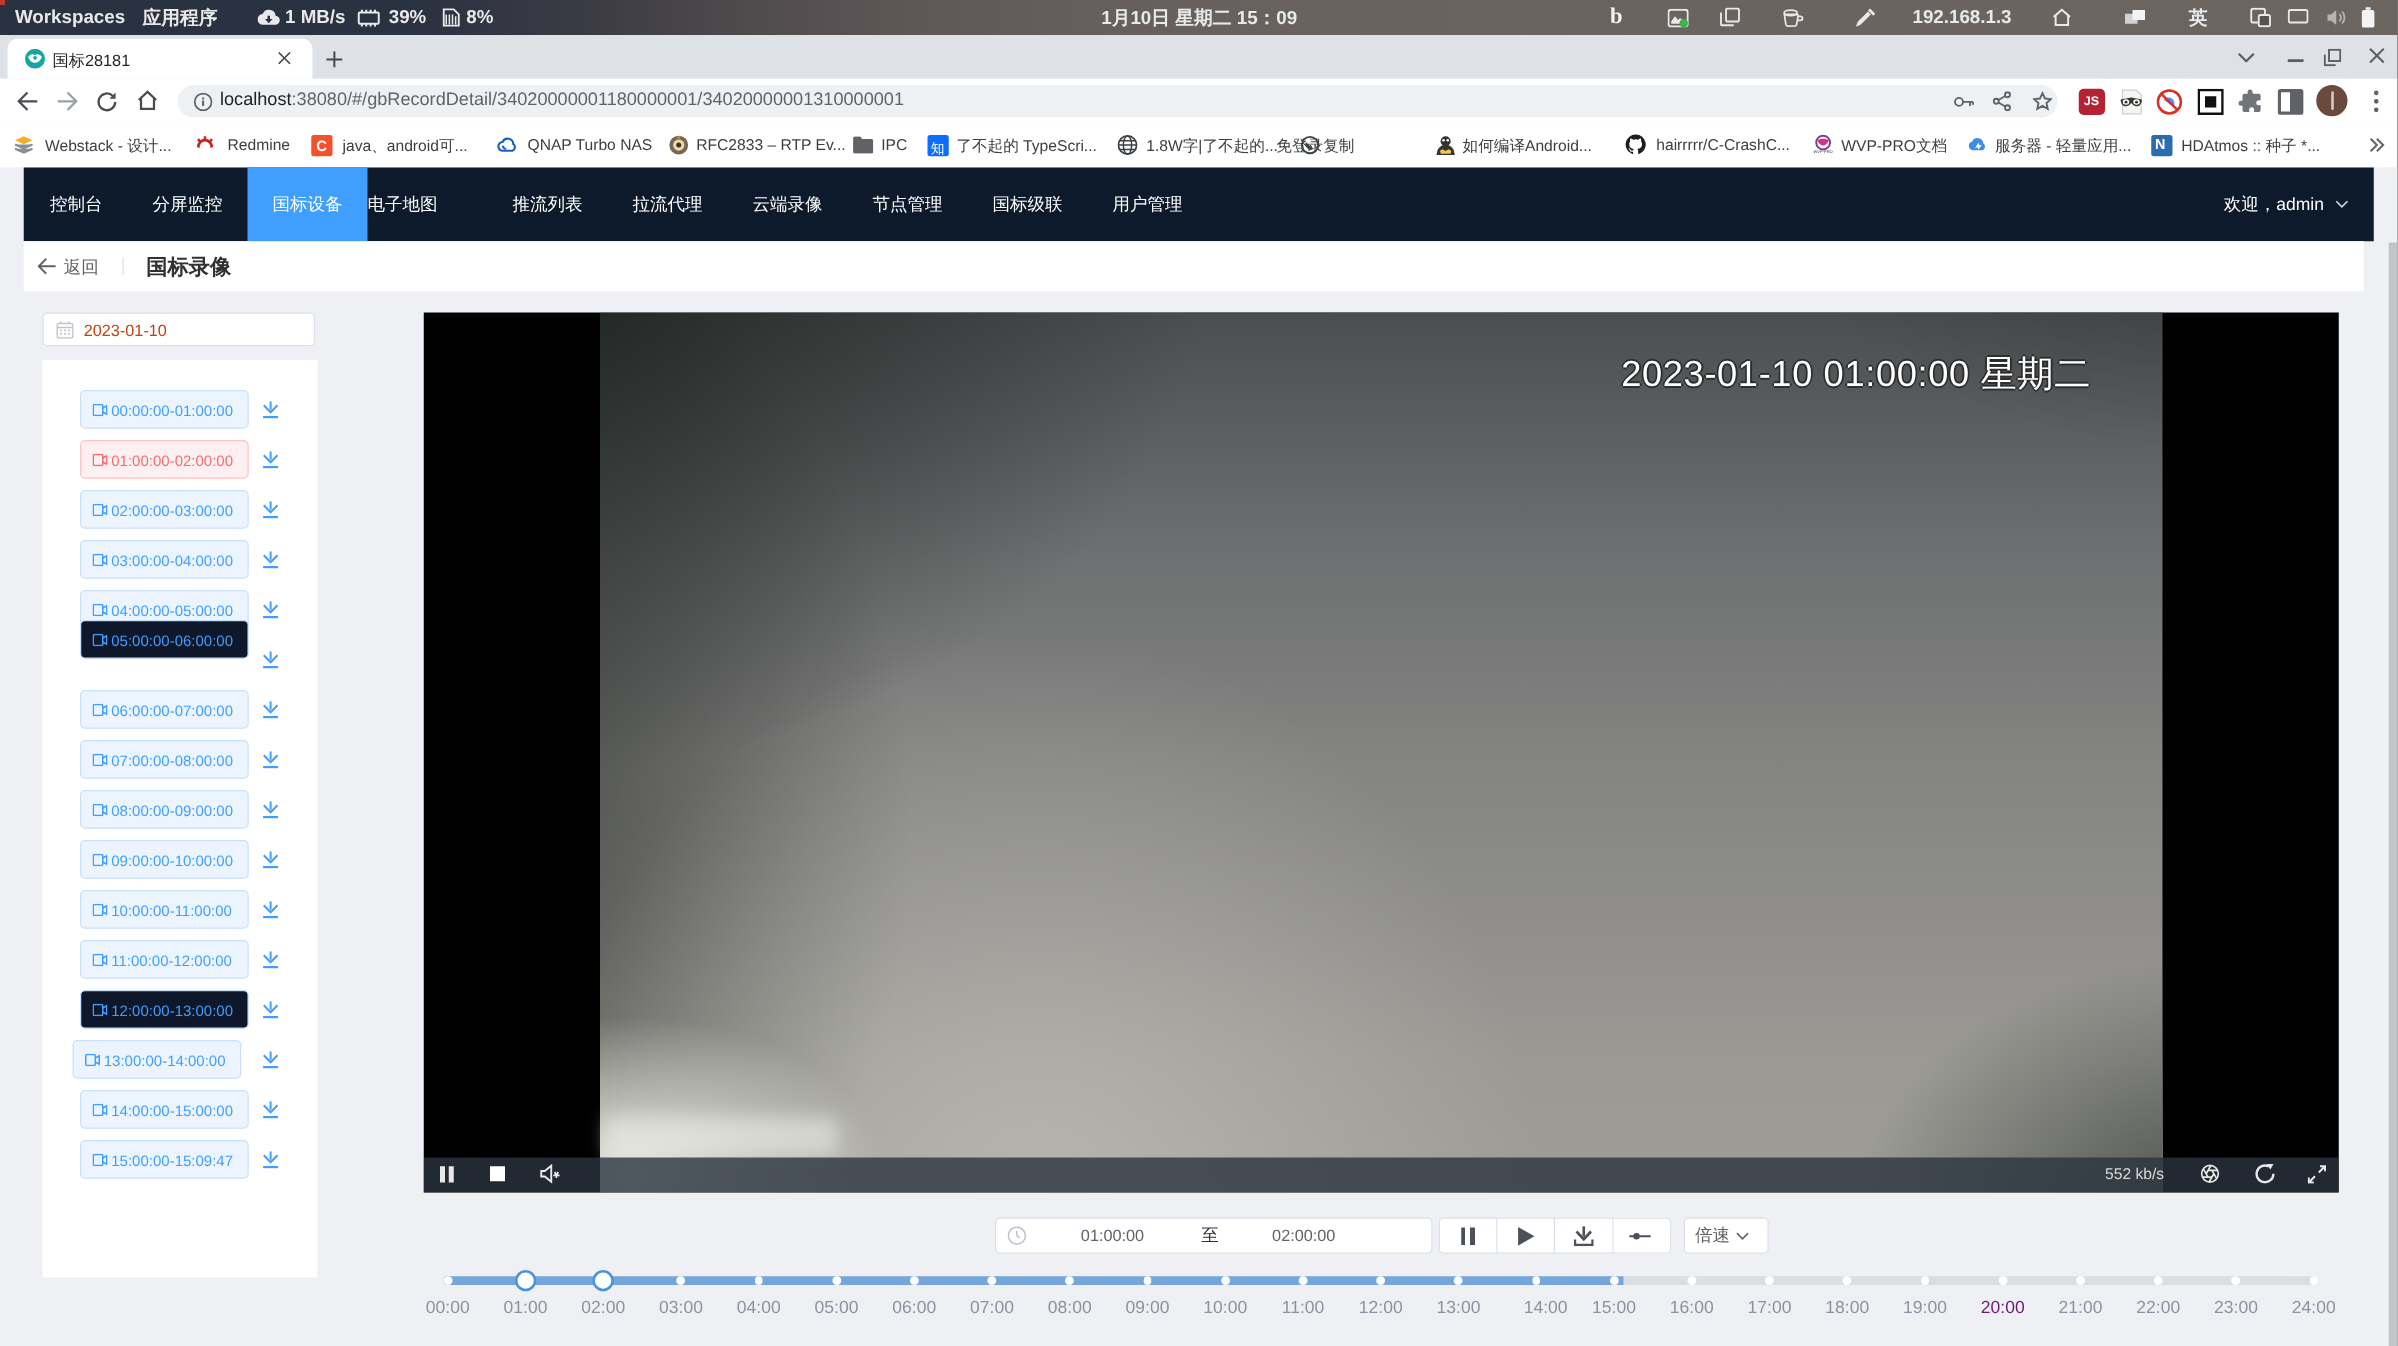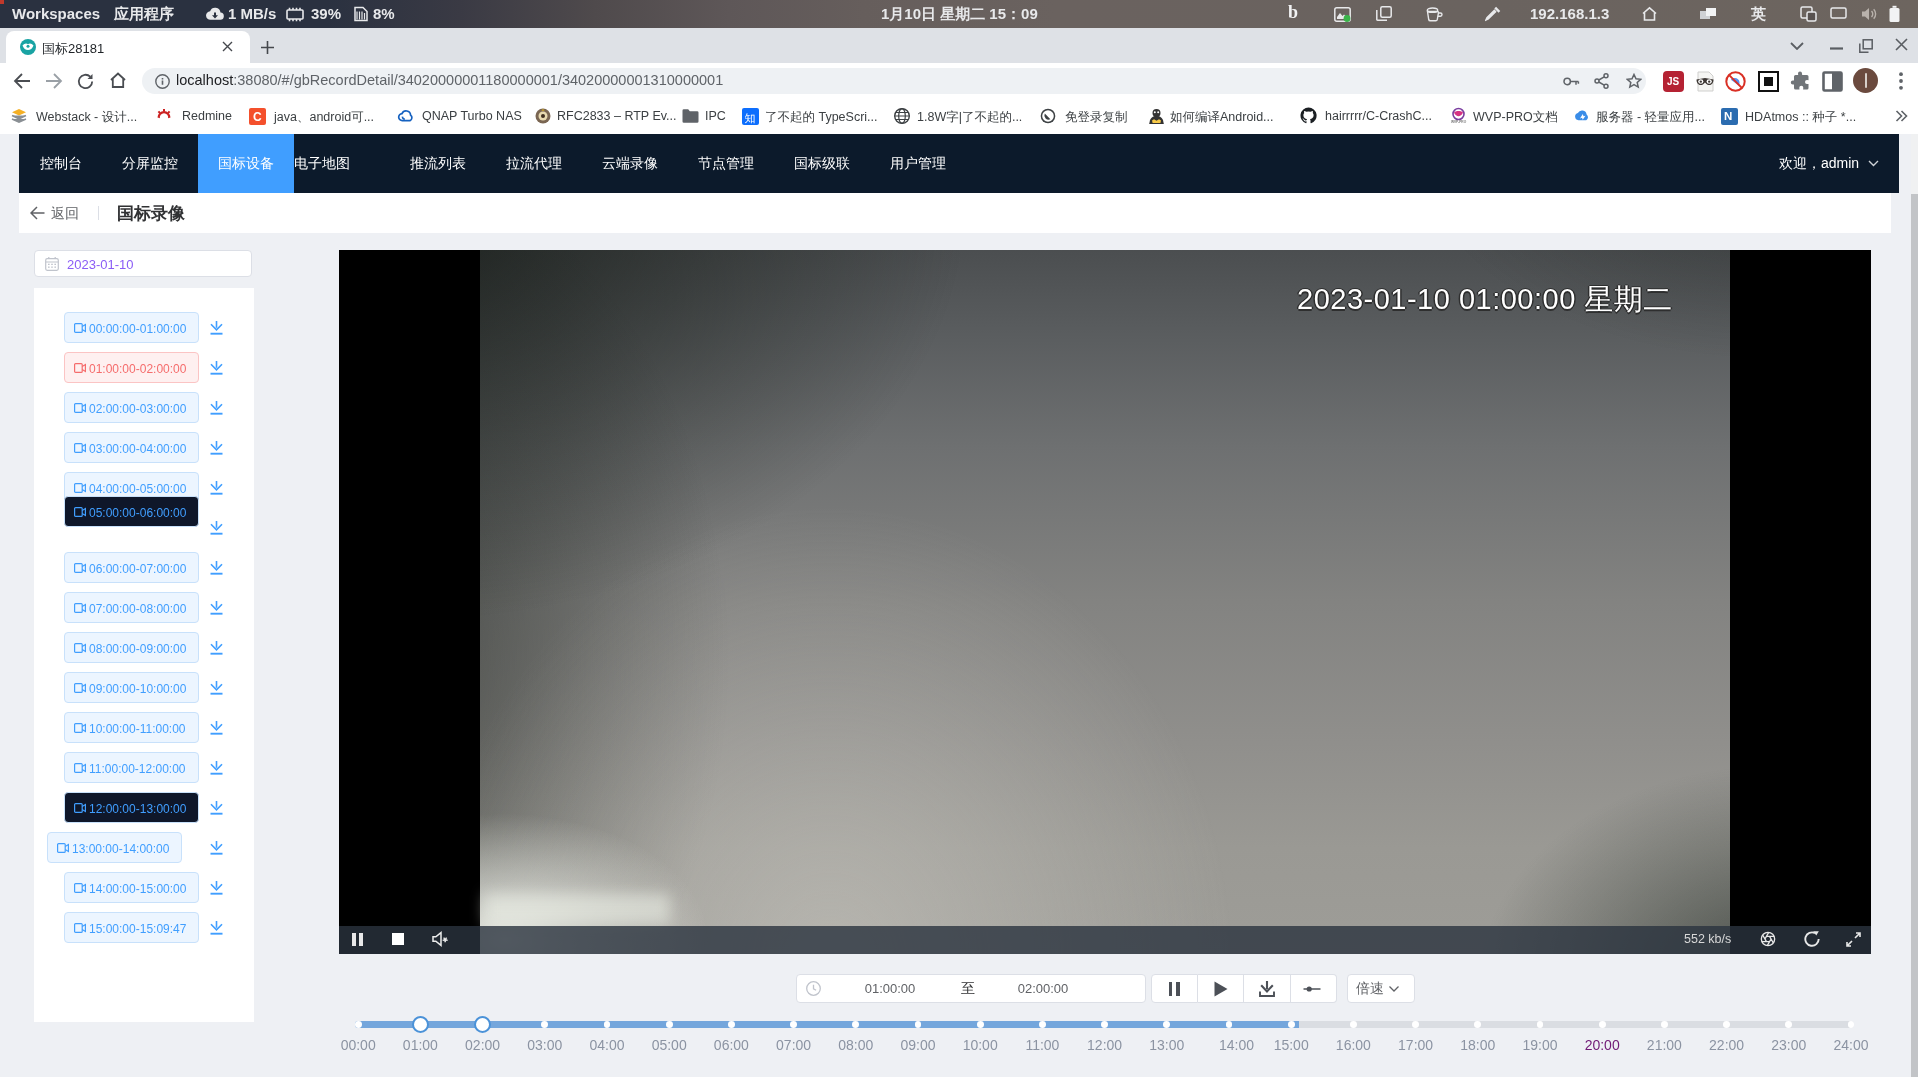--- a/index.html
+++ b/index.html
@@ -241,21 +241,21 @@
   <svg class="abs" style="left:894px;top:9px" width="16" height="16" viewBox="0 0 16 16">
       <circle cx="8" cy="8" r="7.3" fill="none" stroke="#3c4043" stroke-width="1.4"></circle>
       <ellipse cx="8" cy="8" rx="3.3" ry="7.3" fill="none" stroke="#3c4043" stroke-width="1.2"></ellipse>
       <path stroke="#3c4043" stroke-width="1.2" d="M.7 8h14.6M1.7 4.5h12.6M1.7 11.5h12.6"></path>
     </svg>
   <span class="abs" style="left:917px;top:10px;">1.8W字|了不起的...</span>
   <svg class="abs" style="left:1040px;top:9px" width="16" height="16" viewBox="0 0 16 16">
       <circle cx="8" cy="8" r="7.3" fill="#3c4043"></circle>
       <path fill="#fff" d="M8 2.2A5.8 5.8 0 0 1 13.8 8 5.8 5.8 0 0 1 8 13.8 5.8 5.8 0 0 1 2.2 8 5.8 5.8 0 0 1 8 2.2zm-3.2 3.4a4.2 4.2 0 0 0 5.6 5.6zM11.2 10.4 5.6 4.8a4.2 4.2 0 0 1 5.6 5.6z"></path>
     </svg>
-  <span class="abs" style="left:1065px;top:10px;">免登录复制</span>
+  <span class="abs" style="left:1021px;top:10px;">免登录复制</span>
   <svg class="abs" style="left:1148px;top:8px" width="17" height="18" viewBox="0 0 17 18">
       <circle cx="8.5" cy="6" r="4" fill="#333"></circle>
       <path fill="#333" d="M2 13c1.5-3 4-4.3 6.5-4.3S13.5 10 15 13l.8 4H1.2z"></path>
       <path fill="#f7c948" d="M4 13.5l2-1.2 2.5 1.4 2.5-1.4 2 1.2-.6 2.5H4.6z"></path>
       <circle cx="6.8" cy="5.2" r="1" fill="#fff"></circle>
       <circle cx="10.2" cy="5.2" r="1" fill="#fff"></circle>
     </svg>
   <span class="abs" style="left:1170px;top:10px;">如何编译Android...</span>
   <svg class="abs" style="left:1300px;top:8px" width="17" height="17" viewBox="0 0 17 17">
       <path fill="#1b1f23" d="M8.5.6a8 8 0 0 0-2.5 15.6c.4.1.5-.2.5-.4v-1.5c-2.2.5-2.7-1-2.7-1-.4-.9-.9-1.2-.9-1.2-.7-.5.1-.5.1-.5.8.1 1.2.9 1.2.9.7 1.2 1.9.9 2.4.7 0-.5.3-.9.5-1.1-1.8-.2-3.7-.9-3.7-4a3 3 0 0 1 .8-2.1 2.8 2.8 0 0 1 .1-2.1s.7-.2 2.2.8a7.6 7.6 0 0 1 4 0c1.5-1 2.2-.8 2.2-.8.3.8.2 1.5.1 2.1a3 3 0 0 1 .8 2.1c0 3.1-1.9 3.8-3.7 4 .3.2.6.7.6 1.5v2.2c0 .2.1.5.6.4A8 8 0 0 0 8.5.6z"></path>
@@ -319,21 +319,21 @@
         </g>
         <g fill="#c0c4cc">
           <rect x="3" y="6.7" width="1.6" height="1.3"></rect>
           <rect x="6.2" y="6.7" width="1.6" height="1.3"></rect>
           <rect x="9.4" y="6.7" width="1.6" height="1.3"></rect>
           <rect x="3" y="9.5" width="1.6" height="1.3"></rect>
           <rect x="6.2" y="9.5" width="1.6" height="1.3"></rect>
           <rect x="9.4" y="9.5" width="1.6" height="1.3"></rect>
         </g>
       </svg>
-    <span class="abs" style="left:32px;top:6px;font-size:13px;color:#8b5cf6;">2023-01-10</span>
+    <span class="abs" style="left:32px;top:6px;font-size:13px;color:#c2410c;">2023-01-10</span>
   </div>
 
   <div class="abs" id="panel" style="left:34px;top:154px;width:220px;height:734px;background:#ffffff;">
       <div class="abs" style="left:30px;top:24px;width:135px;height:31px;background:#ecf5ff;border:1px solid #c8e1fb;border-radius:4px;color:#409eff;font-size:12px;">
         <svg class="abs" style="left:9px;top:10px" width="12" height="10" viewBox="0 0 12 10">
           <g fill="none" stroke="#409eff" stroke-width="1.2">
             <rect x="0.6" y="0.6" width="7.6" height="8.8" rx="1"></rect>
             <path d="M8.2 3.4l3.2-1.8v6.8L8.2 6.6" fill="none"></path>
           </g>
         </svg>
@@ -531,21 +531,21 @@
         </svg>
         <span class="abs" style="left:24px;top:8.5px;">12:00:00-13:00:00</span>
       </div>
       <svg class="abs" style="left:176px;top:512.5px" width="13" height="14" viewBox="0 0 13 14">
         <g stroke="#409eff" fill="none">
           <path stroke-width="1.6" d="M6.5 0v6.8"></path>
           <path stroke-width="1.6" d="M1 3.2l5.5 5.6L12 3.2"></path>
           <path stroke-width="1.9" d="M0.5 12.7h12"></path>
         </g>
       </svg>
-      <div class="abs" style="left:13px;top:544px;width:135px;height:31px;background:#ecf5ff;border:1px solid #c8e1fb;border-radius:4px;color:#409eff;font-size:12px;">
+      <div class="abs" style="left:24px;top:544px;width:135px;height:31px;background:#ecf5ff;border:1px solid #c8e1fb;border-radius:4px;color:#409eff;font-size:12px;">
         <svg class="abs" style="left:9px;top:10px" width="12" height="10" viewBox="0 0 12 10">
           <g fill="none" stroke="#409eff" stroke-width="1.2">
             <rect x="0.6" y="0.6" width="7.6" height="8.8" rx="1"></rect>
             <path d="M8.2 3.4l3.2-1.8v6.8L8.2 6.6" fill="none"></path>
           </g>
         </svg>
         <span class="abs" style="left:24px;top:8.5px;">13:00:00-14:00:00</span>
       </div>
       <svg class="abs" style="left:176px;top:552.5px" width="13" height="14" viewBox="0 0 13 14">
         <g stroke="#409eff" fill="none">

